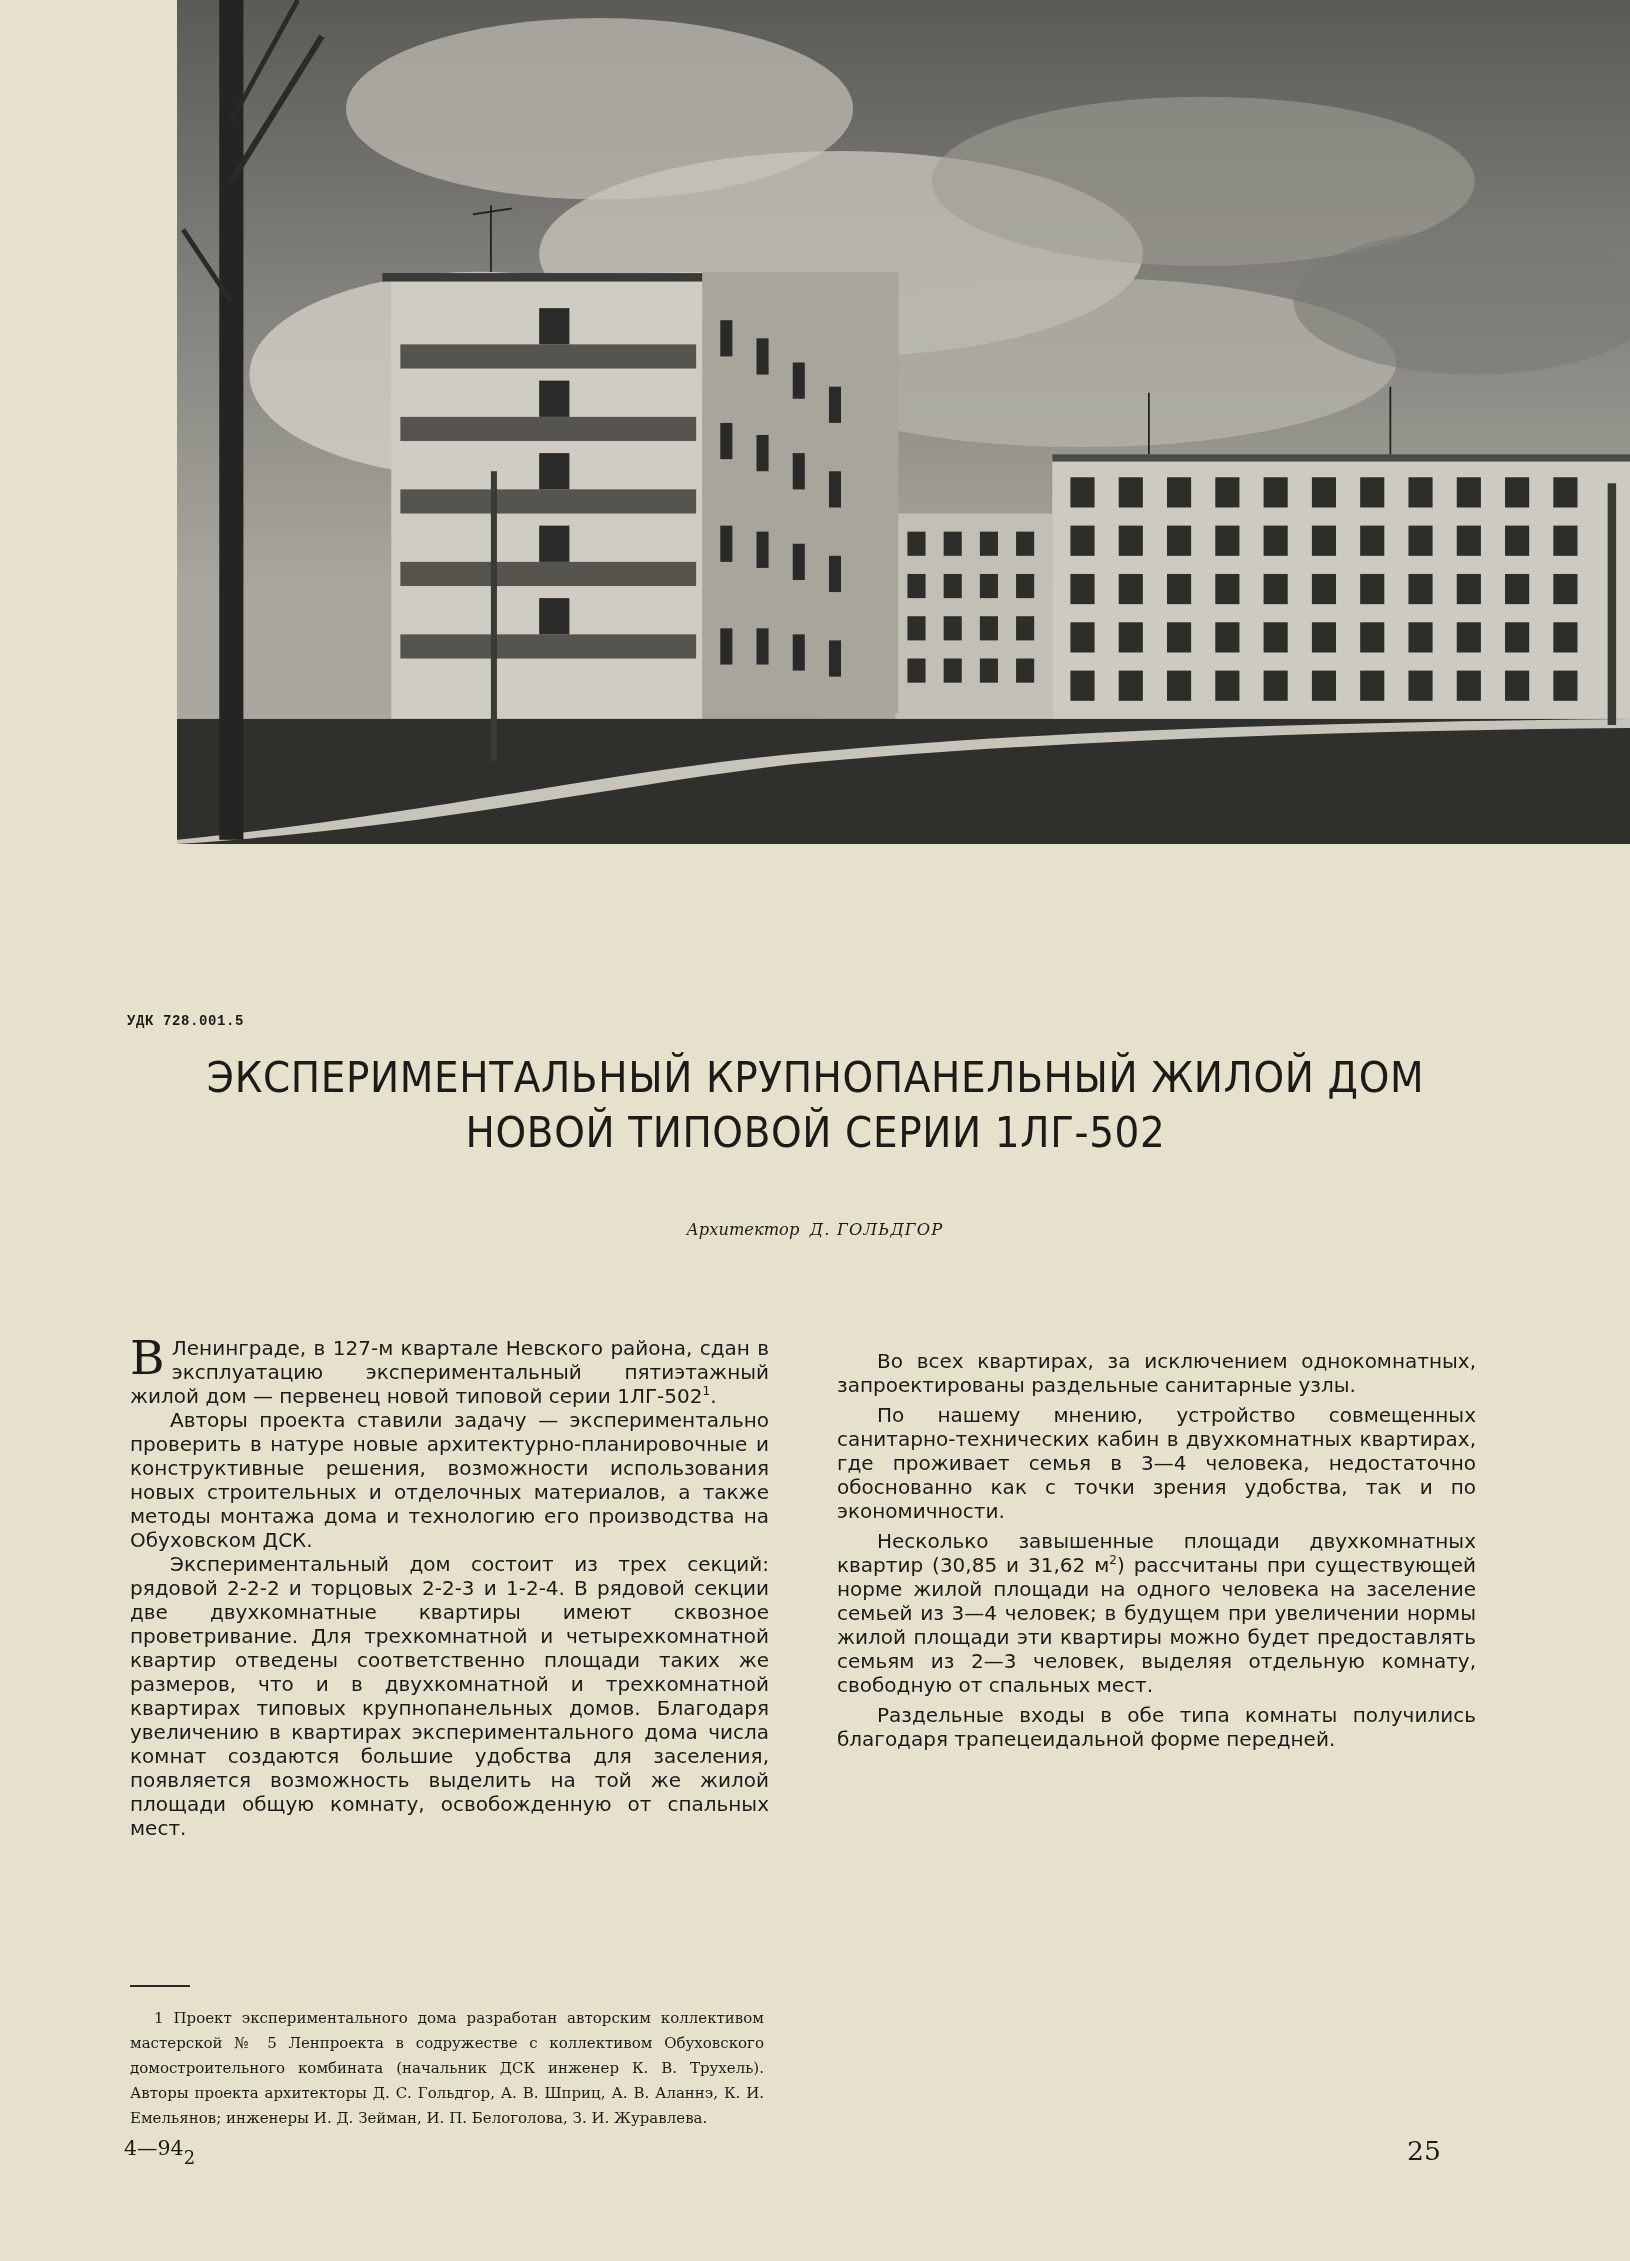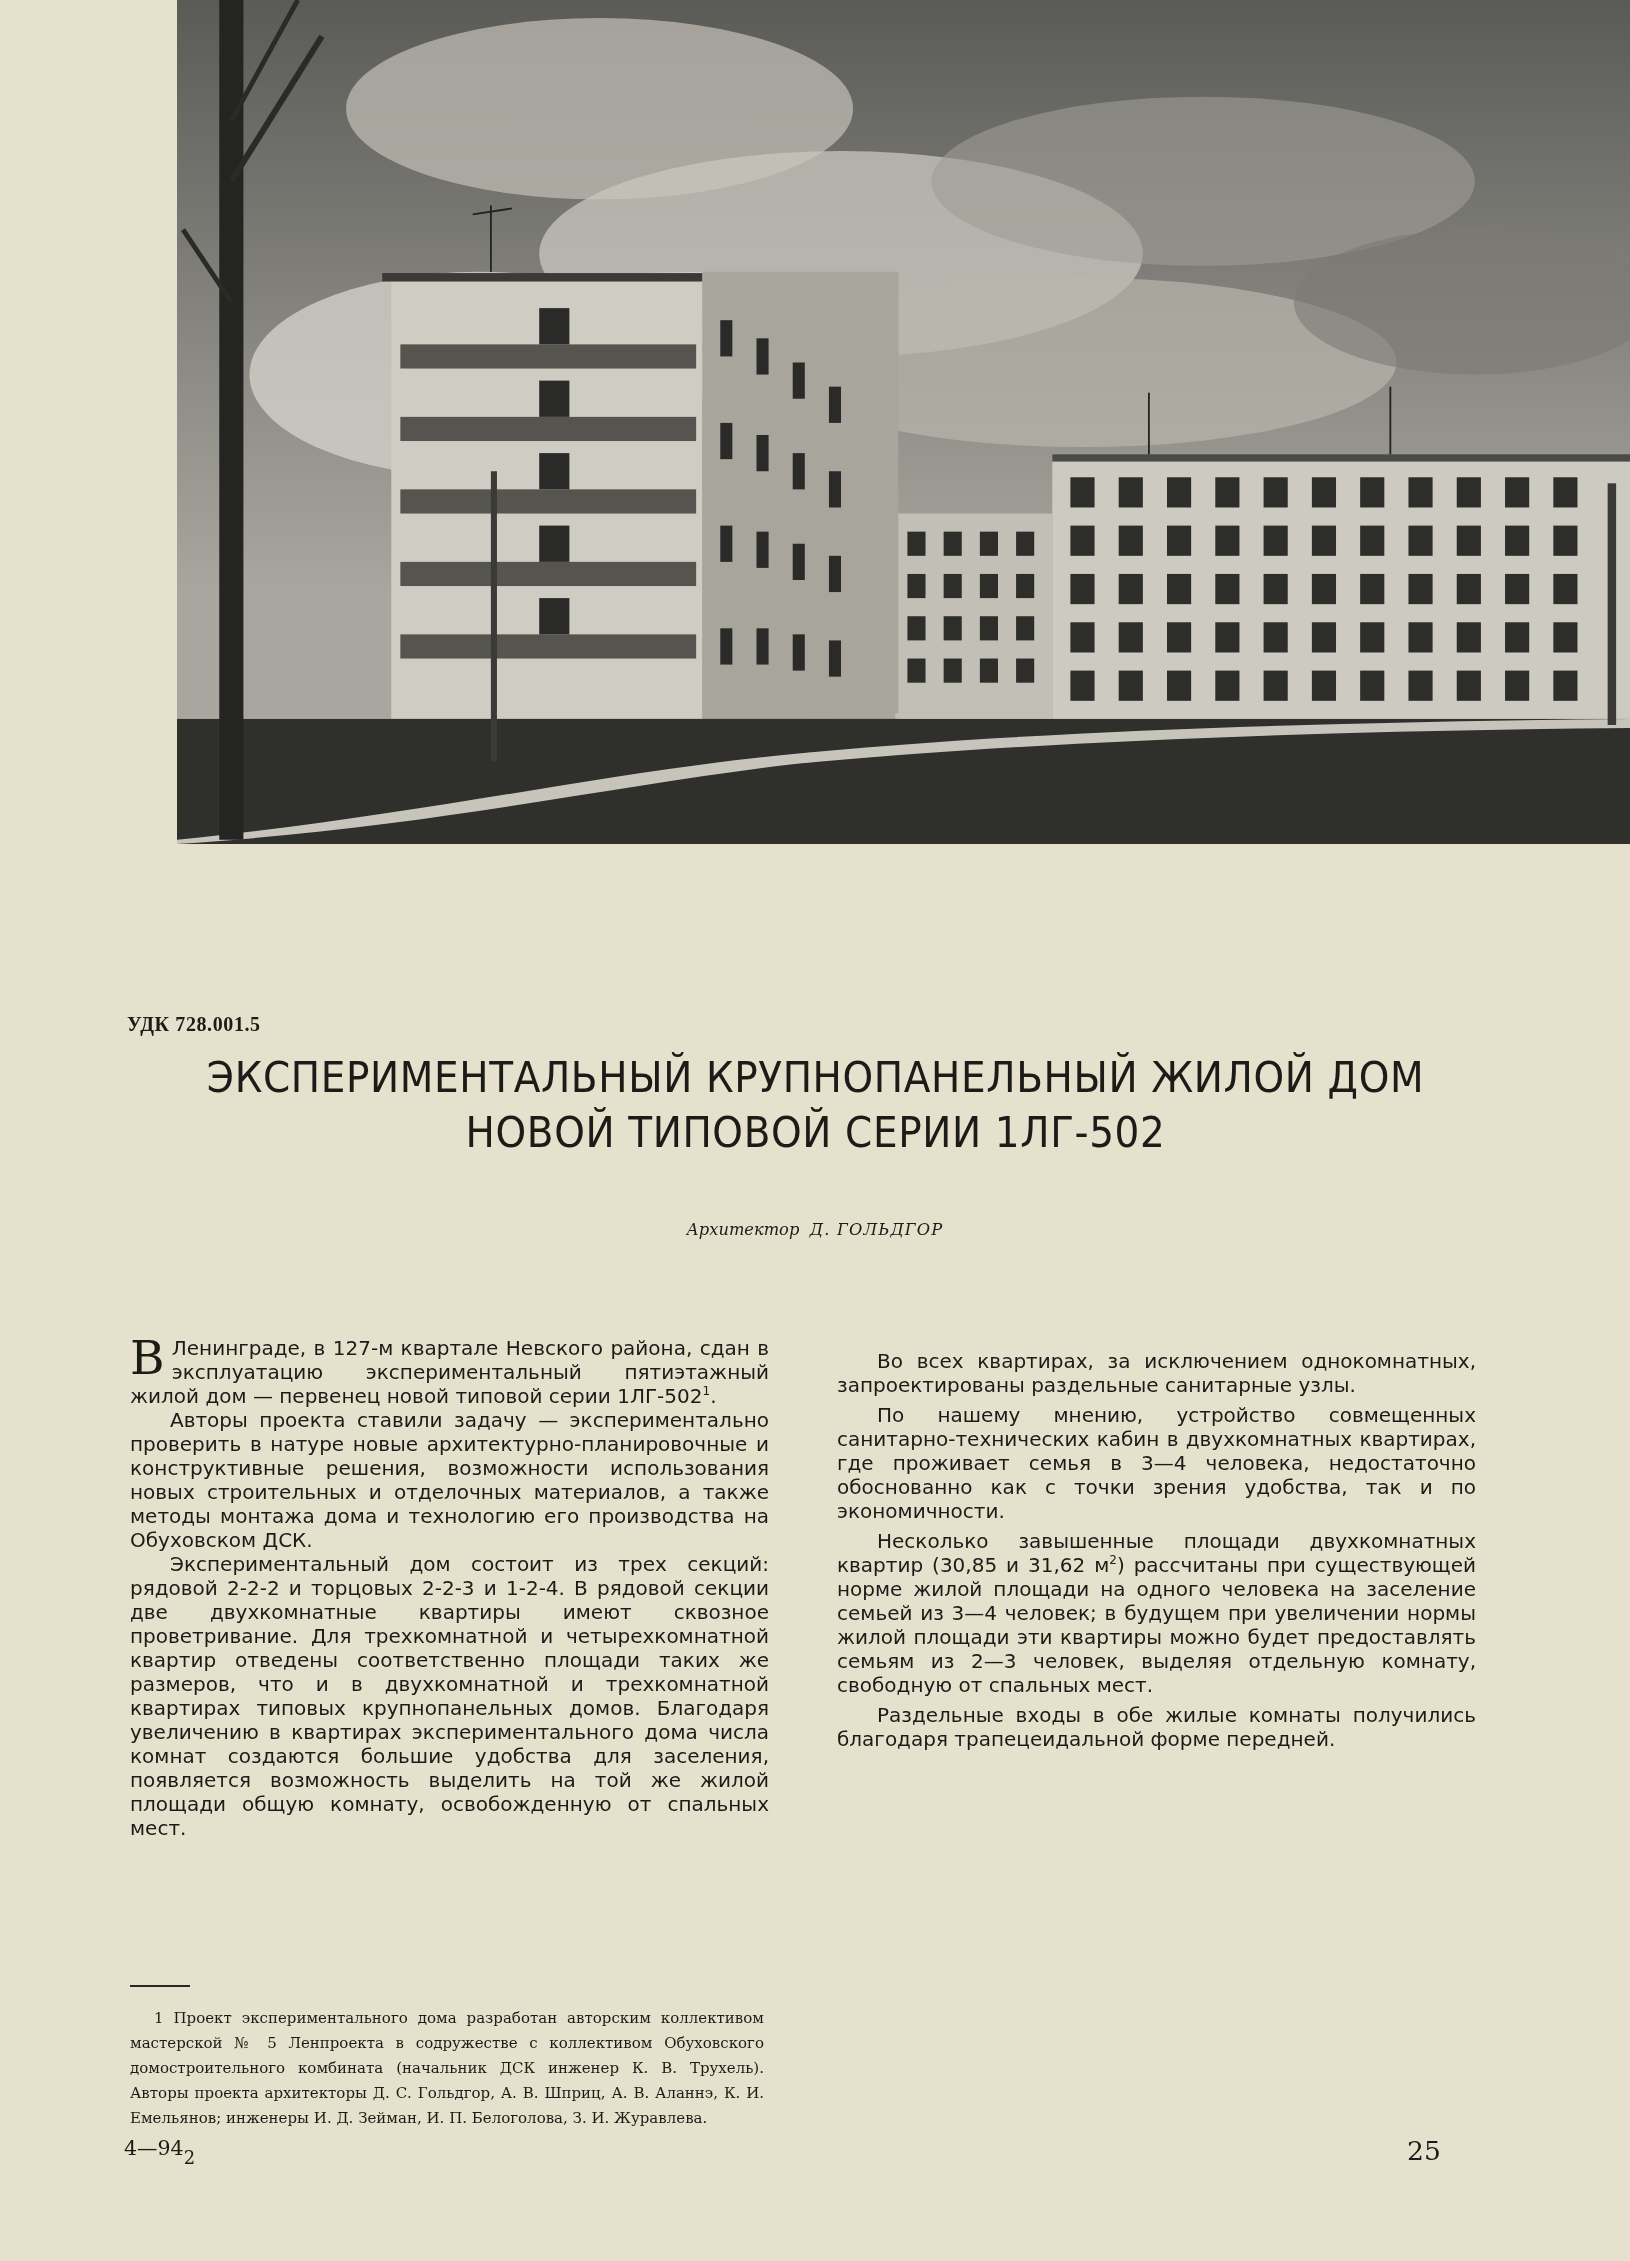--- a/index.html
+++ b/index.html
@@ -9,21 +9,21 @@
     font-family: "DejaVu Sans", sans-serif;
     color: #1d1b18;
   }
   .photo {
     position: absolute; left: 177px; top: 0; width: 1453px; height: 844px;
     overflow: hidden; background: #6f6f6b;
   }
   .photo svg { display: block; width: 100%; height: 100%; }
   .udk {
     position: absolute; left: 127px; top: 1013px;
-    font-family: Liberation Serif, serif; font-weight: bold; font-size: 20px;
+    font-family: Liberation Mono, monospace; font-weight: bold; font-size: 14px;
     letter-spacing: 0.6px;
   }
   .title {
     position: absolute; left: 109px; top: 1054px; width: 1413px; text-align: center;
     font-family: "DejaVu Sans", sans-serif; font-size: 39px; line-height: 51px;
     letter-spacing: 0.6px; font-weight: normal;
     transform: scaleY(1.08);
   }
   .title span { display: block; }
   .author {
@@ -232,21 +232,21 @@
 <div class="col left">
   <p class="first"><span class="dropcap">В</span><span> Ленинграде, в 127-м квартале Невского района, сдан в эксплуатацию экспериментальный пяти­этажный жилой дом — первенец новой типовой серии 1ЛГ-502</span><sup>1</sup><span>.</span></p>
   <p>Авторы проекта ставили задачу — эксперимен­тально проверить в натуре новые архитектурно-пла­нировочные и конструктивные решения, возмож­ности использования новых строительных и отде­лочных материалов, а также методы монтажа дома и технологию его производства на Обуховском ДСК.</p>
   <p>Экспериментальный дом состоит из трех сек­ций: рядовой 2-2-2 и торцовых 2-2-3 и 1-2-4. В ря­довой секции две двухкомнатные квартиры имеют сквозное проветривание. Для трехкомнатной и че­тырехкомнатной квартир отведены соответственно площади таких же размеров, что и в двухкомнат­ной и трехкомнатной квартирах типовых крупнопа­нельных домов. Благодаря увеличению в квартирах экспериментального дома числа комнат создаются большие удобства для заселения, появляется воз­можность выделить на той же жилой площади об­щую комнату, освобожденную от спальных мест.</p>
 </div>
 
 <div class="col right">
   <p>Во всех квартирах, за исключением однокомнат­ных, запроектированы раздельные санитарные уз­лы.</p>
   <p>По нашему мнению, устройство совмещенных санитарно-технических кабин в двухкомнатных квар­тирах, где проживает семья в 3—4 человека, не­достаточно обоснованно как с точки зрения удоб­ства, так и по экономичности.</p>
   <p><span>Несколько завышенные площади двухкомнатных квартир (30,85 и 31,62 м</span><sup>2</sup><span>) рассчитаны при суще­ствующей норме жилой площади на одного чело­века на заселение семьей из 3—4 человек; в бу­дущем при увеличении нормы жилой площади эти квартиры можно будет предоставлять семьям из 2—3 человек, выделяя отдельную комнату, свобод­ную от спальных мест.</span></p>
-  <p>Раздельные входы в обе жилые комнаты полу­чились благодаря трапецеидальной форме передней.</p>
+  <p>Раздельные входы в обе типа комнаты полу­чились благодаря трапецеидальной форме передней.</p>
 </div>
 
 <div class="fnrule"></div>
 <div class="footnote">
   <p><span>1</span><span> Проект экспериментального дома разработан авторским коллективом мастерской № 5 Ленпроекта в содружестве с коллективом Обуховского домостроительного комбината (на­чальник ДСК инженер К. В. Трухель). Авторы проекта архи­текторы Д. С. Гольдгор, А. В. Шприц, А. В. Аланнэ, К. И. Емельянов; инженеры И. Д. Зейман, И. П. Белоголова, З. И. Журавлева.</span></p>
 </div>
 
 <div class="sig"><span>4—94</span><sub>2</sub></div>
 <div class="pagenum">25</div>
 

